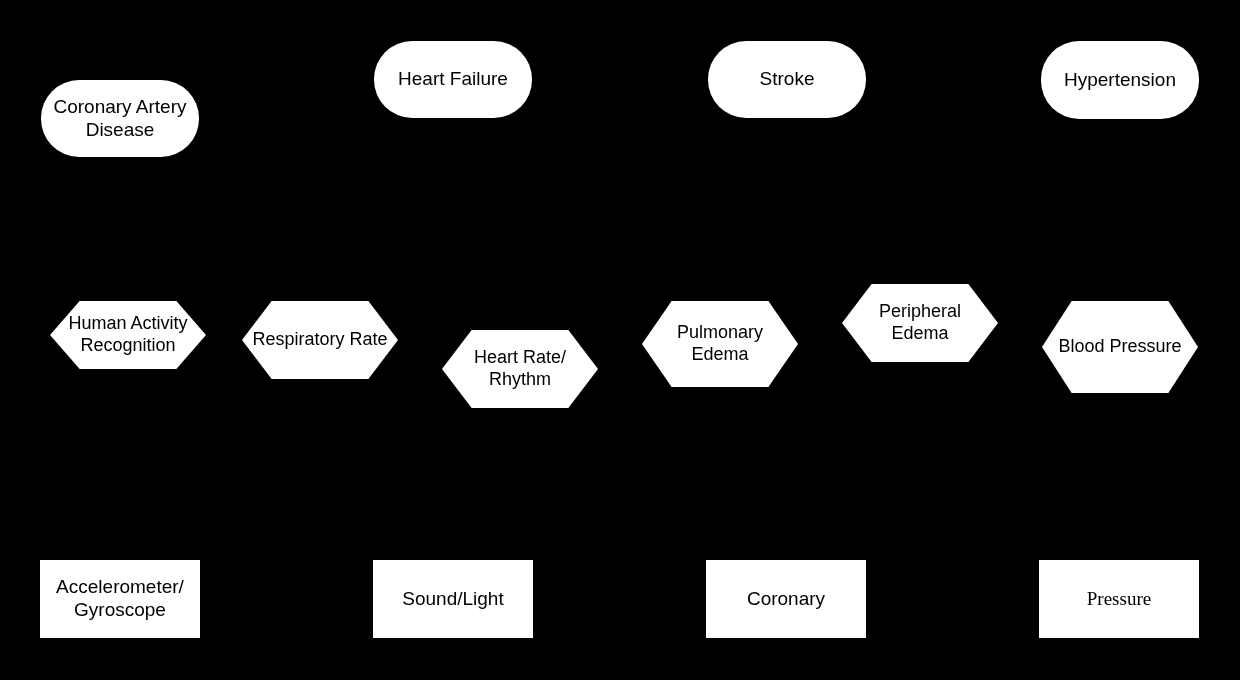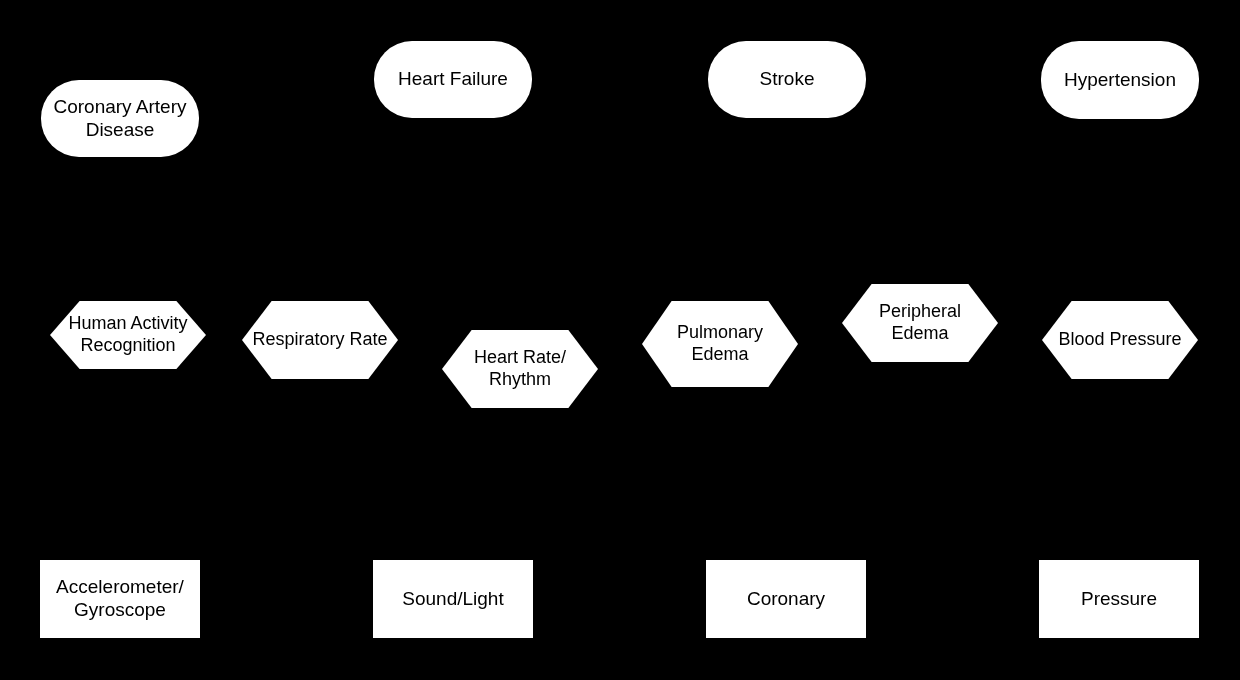--- a/index.html
+++ b/index.html
@@ -74,31 +74,31 @@
 Rhythm</span>
   </div>
   <div class="node hexagon" style="left:642px; top:301px; width:156px; height:86px;">
     <span class="label">Pulmonary
 Edema</span>
   </div>
   <div class="node hexagon" style="left:842px; top:284px; width:156px; height:78px;">
     <span class="label">Peripheral
 Edema</span>
   </div>
-  <div class="node hexagon" style="left:1042px; top:301px; width:156px; height:78px;">
+  <div class="node hexagon" style="left:1042px; top:301px; width:156px; height:92px;">
     <span class="label">Blood Pressure</span>
   </div>
 
   <div class="node rectangle" style="left:40px; top:560px; width:160px; height:78px;">
     <span class="label">Accelerometer/
 Gyroscope</span>
   </div>
   <div class="node rectangle" style="left:373px; top:560px; width:160px; height:78px;">
     <span class="label">Sound/Light</span>
   </div>
   <div class="node rectangle" style="left:706px; top:560px; width:160px; height:78px;">
     <span class="label">Coronary</span>
   </div>
-  <div class="node rectangle" style="left:1039px; top:560px; width:160px; height:78px;">
+  <div class="node rectangle" style="left:1039px; top:560px; width:160px; height:78px;font-family:Liberation Serif, serif;">
     <span class="label">Pressure</span>
   </div>
 
 </div>
 
 </body></html>

